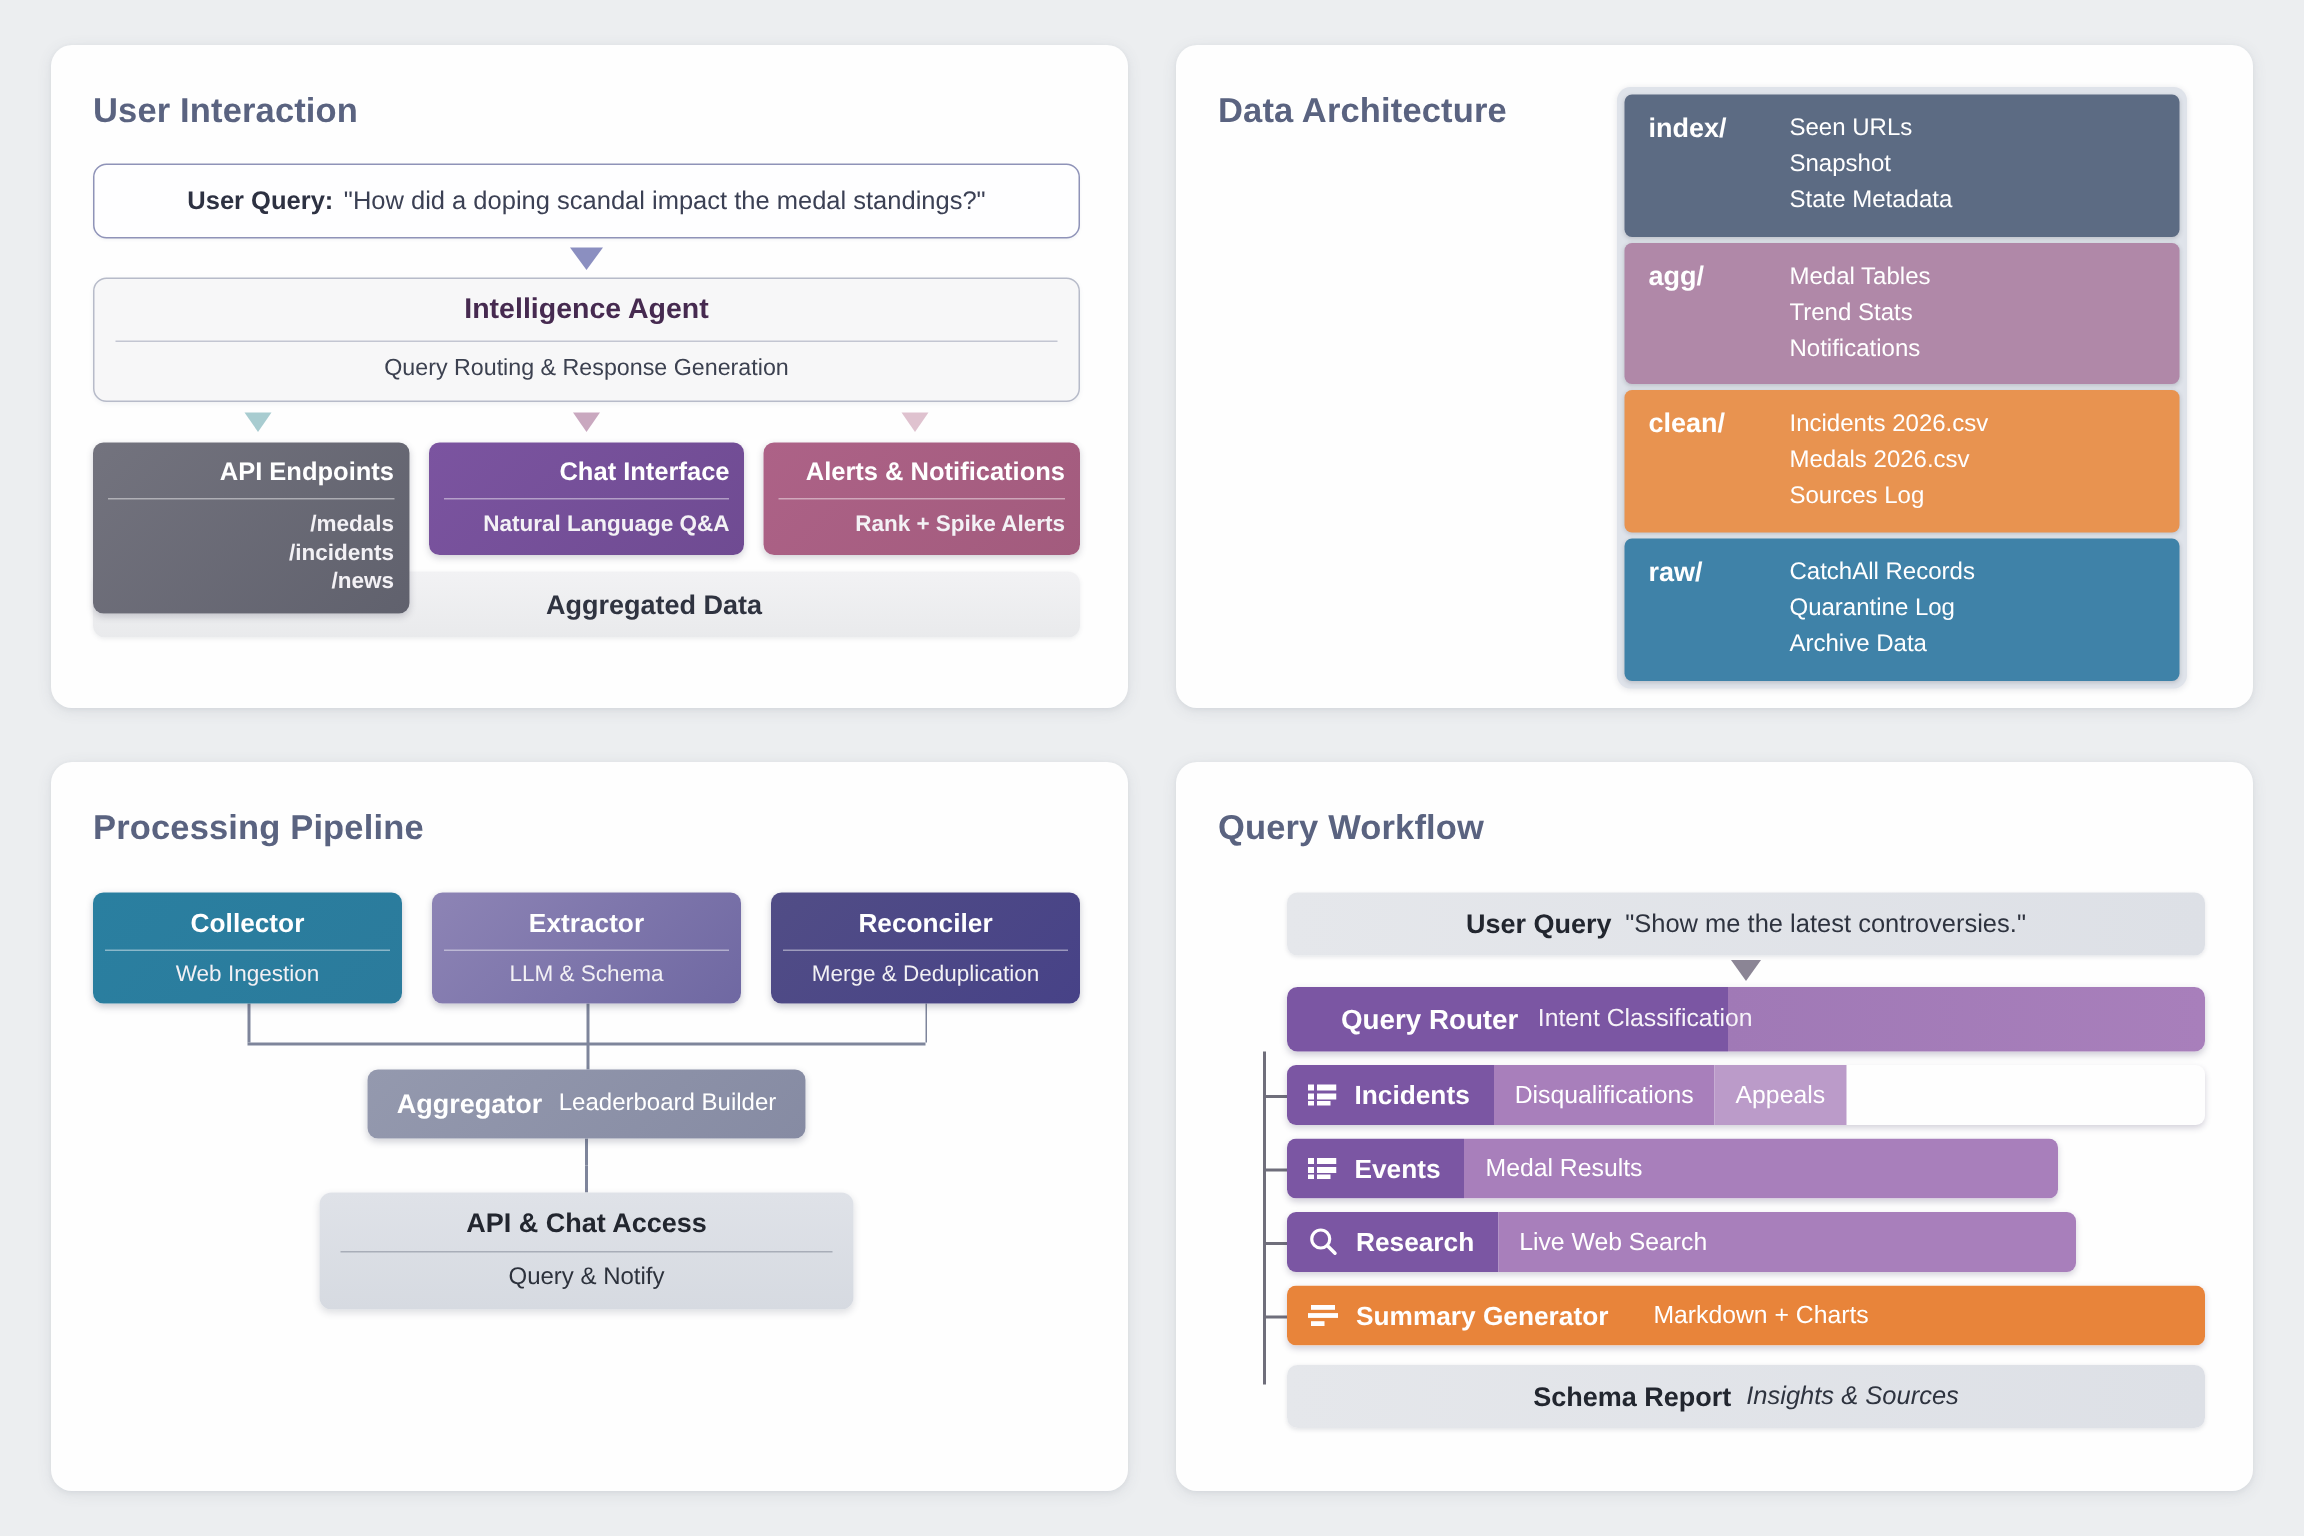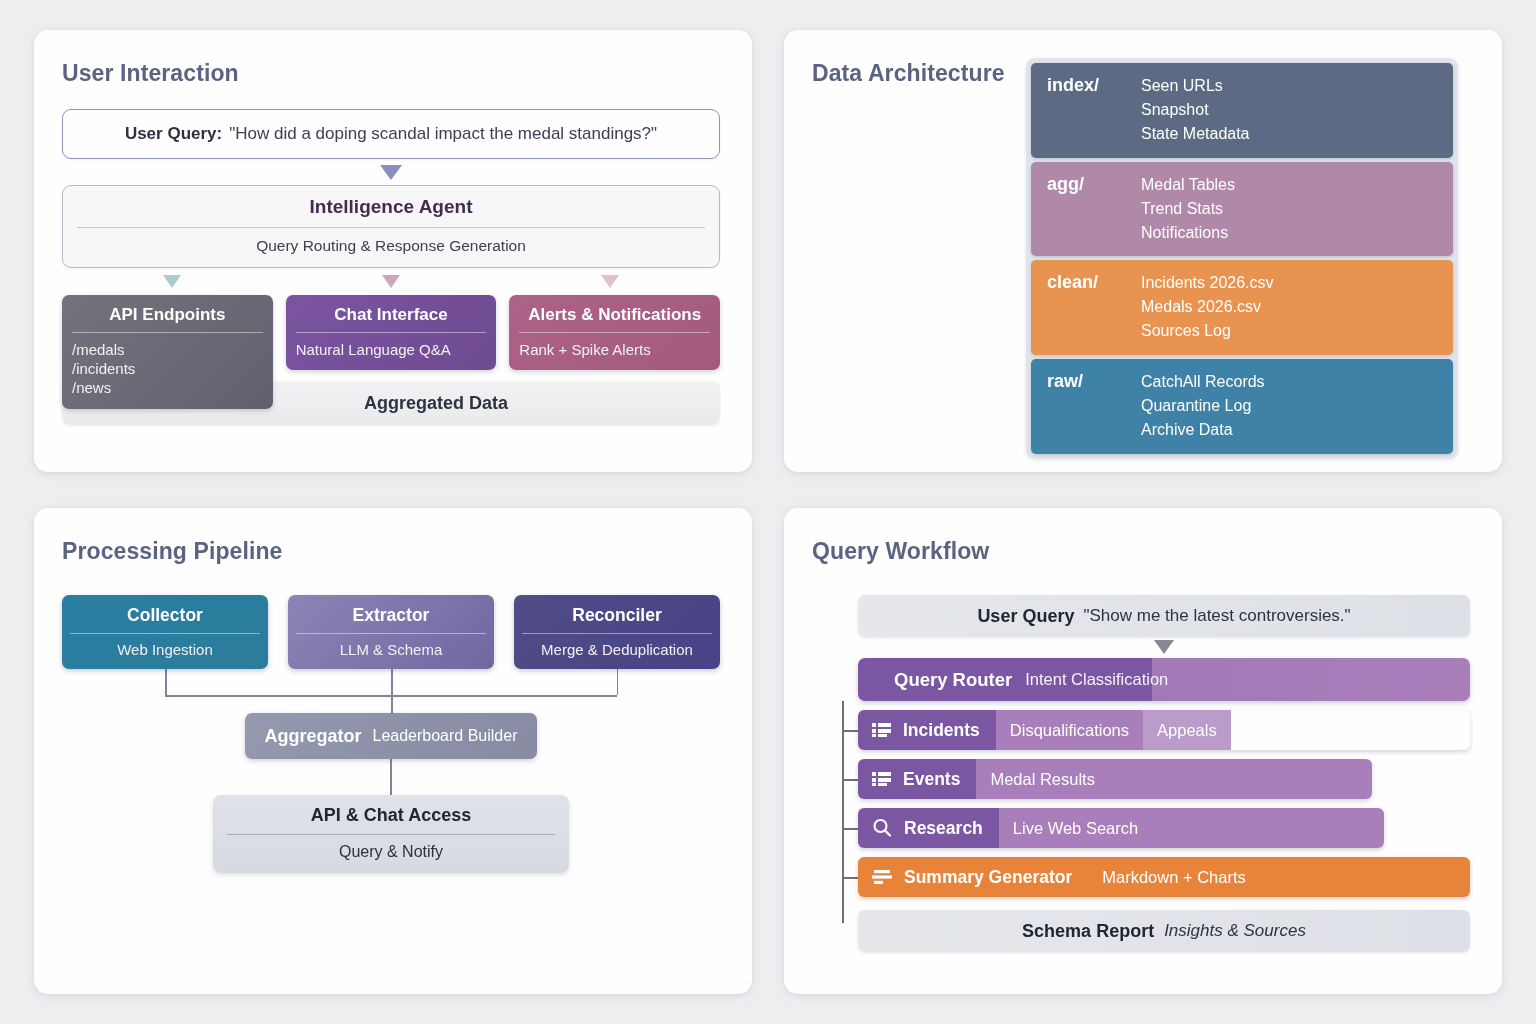--- a/index.html
+++ b/index.html
@@ -85,43 +85,43 @@
   .leaf-row { display: flex; gap: 13px; align-items: flex-start; position: relative; }
   .leaf {
     flex: 1;
     border-radius: 7px;
     padding: 10px 10px 11px 10px;
     box-shadow: 0 2px 5px rgba(60,60,80,0.22);
     position: relative; z-index: 3;
   }
   .leaf-title {
     font-size: 17px; font-weight: bold; color: #ffffff;
-    text-align: center; padding-bottom: 7px;
+    text-align: right; padding-bottom: 7px;
     border-bottom: 1px solid rgba(255,255,255,0.45);
   }
-  .leaf-sub { font-size: 15px; color: #f3f1f5; text-align: left; padding-top: 7px; line-height: 1.28; }
+  .leaf-sub { font-size: 15px; color: #f3f1f5; text-align: right; padding-top: 7px; line-height: 1.28; font-weight: bold; }
   .leaf-api { background: linear-gradient(135deg,#73737e,#60616d); }
   .leaf-chat { background: linear-gradient(135deg,#7b54a0,#6f4b92); }
   .leaf-alert{ background: linear-gradient(135deg,#ad6287,#a25b7d); }
 
   .agg-bar {
     position: absolute; left: 0; right: 0; top: 86px;
     background: linear-gradient(180deg,#f2f2f4,#e9eaec);
     border-radius: 8px;
     height: 44px;
     display: flex; align-items: center; justify-content: center;
     box-shadow: 0 1px 3px rgba(80,85,100,0.10);
     z-index: 1;
   }
   .agg-bar span { font-size: 18px; font-weight: bold; color: #2f3340; padding-left: 90px; }
 
   
   .da-wrap {
     position: absolute; right: 44px; top: 28px;
-    width: 432px;
+    width: 380px;
     background: #dfe3ea;
     border-radius: 9px;
     padding: 5px;
     box-shadow: 0 1px 4px rgba(70,80,100,0.14);
   }
   .da-tier {
     border-radius: 5px;
     padding: 12px 16px 13px 16px;
     display: flex; align-items: flex-start; gap: 18px;
     margin-bottom: 4px;

